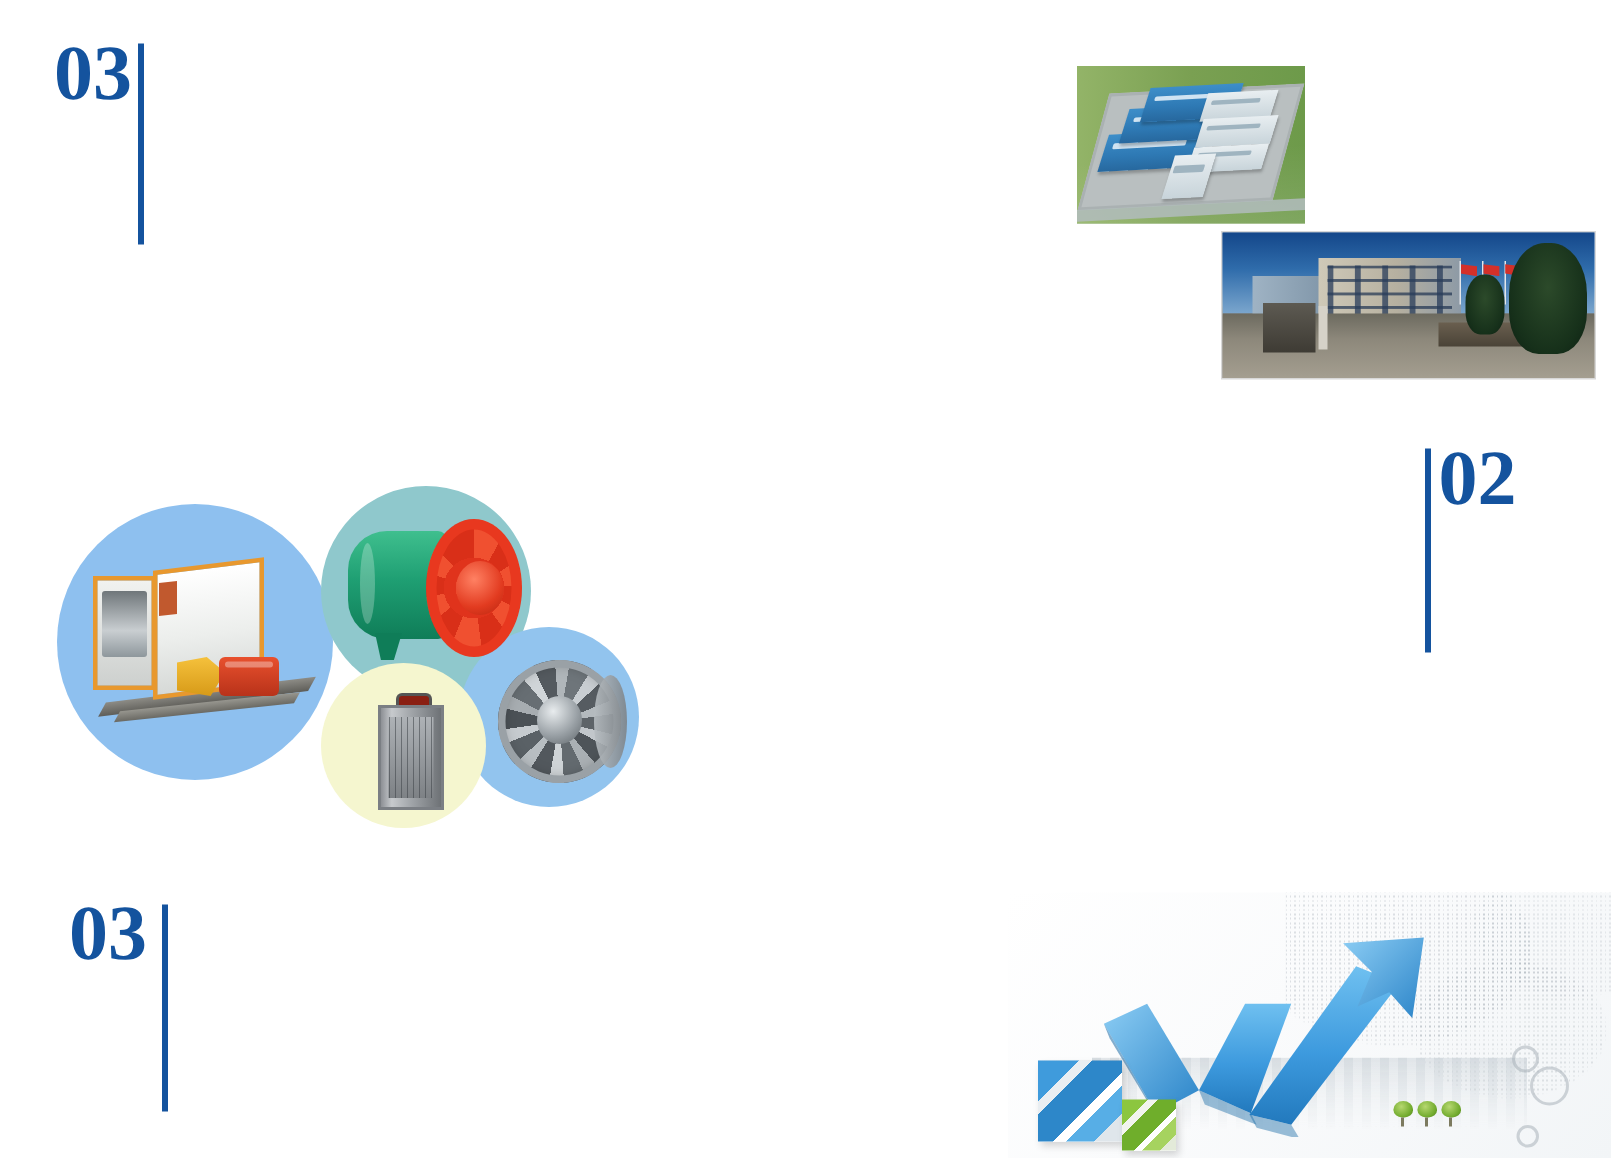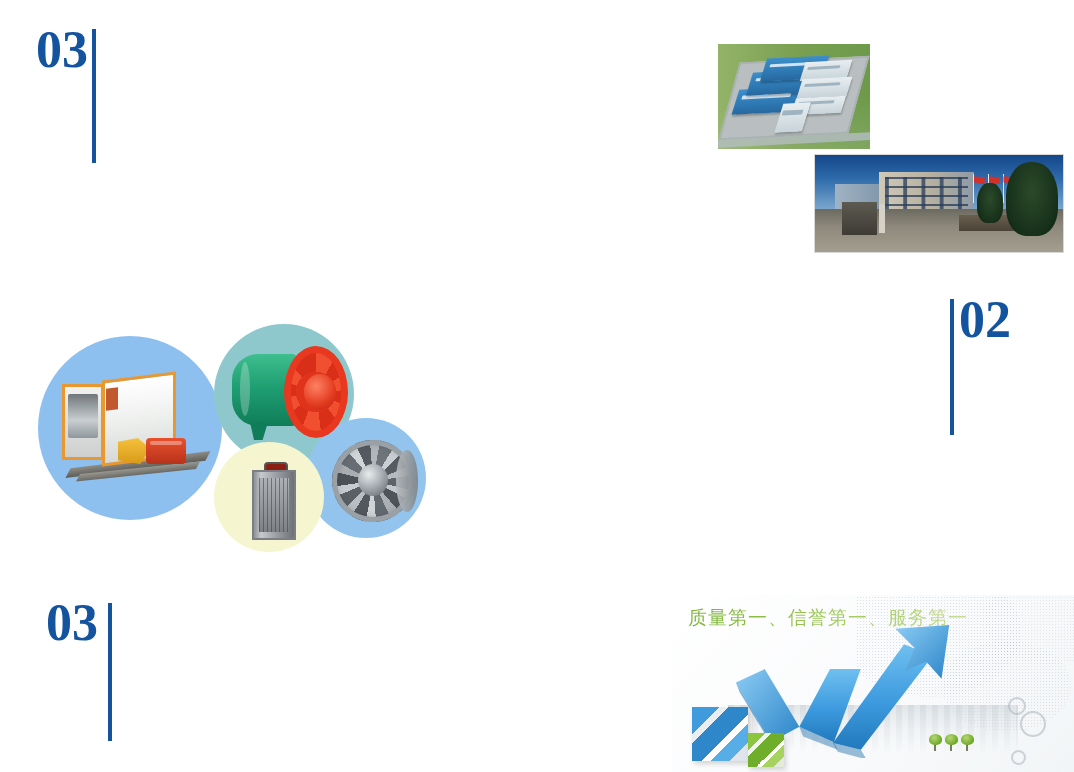--- a/index.html
+++ b/index.html
@@ -468,21 +468,20 @@
 
 <div class="section-marker" id="marker-03">
   <div class="section-num">03</div>
   <div class="section-rule"></div>
 </div>
 
 <div class="photo" id="photo-growth">
   <div class="worldmap"></div>
   <div class="skyline"></div>
 
-  <div id="growth-slogan">质量第一、信誉第一、服务第一</div>
 
   <svg id="growth-arrow" viewBox="0 0 320 140">
     <defs>
       <linearGradient id="agrad" x1="0" y1="0" x2="0" y2="1">
         <stop offset="0%" stop-color="#6fc0f0"></stop>
         <stop offset="55%" stop-color="#3d9ade"></stop>
         <stop offset="100%" stop-color="#2279bd"></stop>
       </linearGradient>
       <linearGradient id="agrad2" x1="0" y1="0" x2="1" y2="1">
         <stop offset="0%" stop-color="#8ccdf4"></stop>

